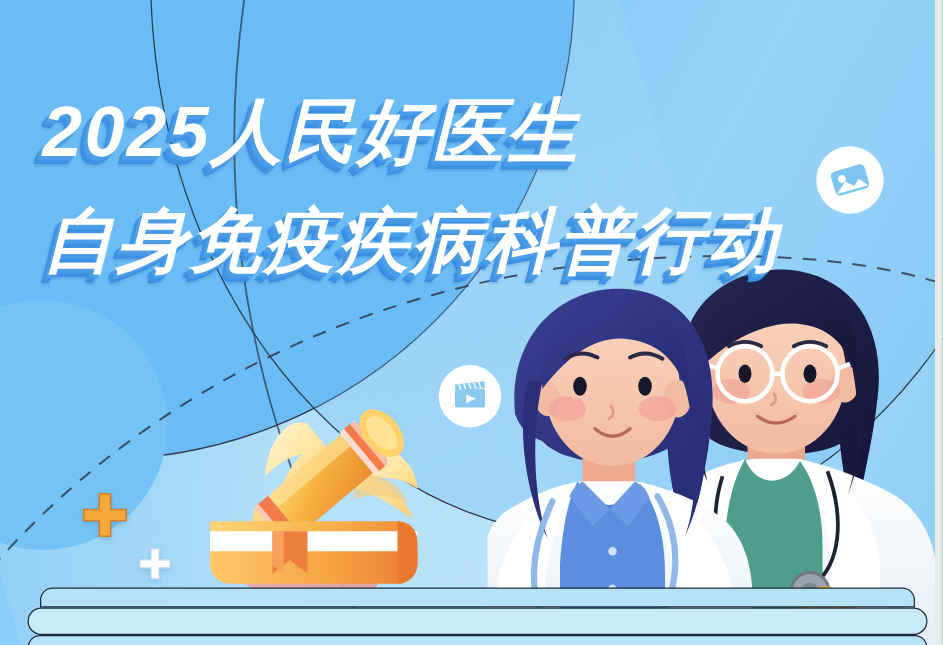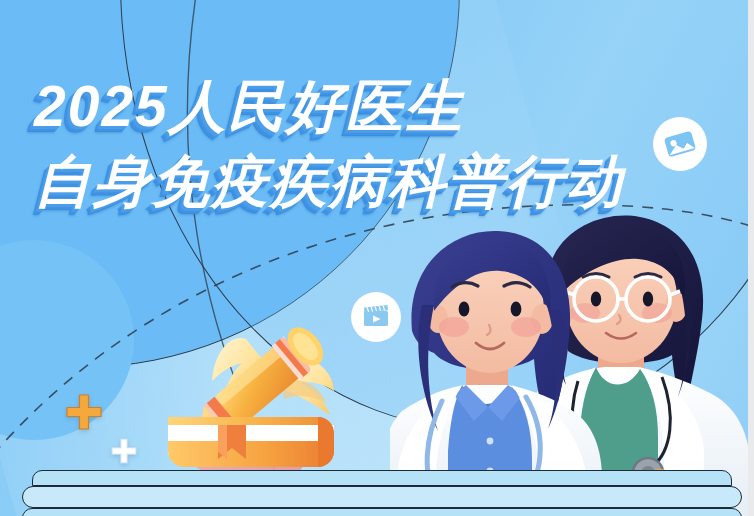--- a/index.html
+++ b/index.html
@@ -76,21 +76,21 @@
     font-style: italic;
     text-shadow:
       -2px 2px 0 #4b9de8,
       -3px 3px 0 #4b9de8,
       -4px 4px 0 #3f93e4,
       -5px 5px 0 #3f93e4,
       -6px 6px 0 #3a8ee2,
       -6px 7px 3px rgba(30,90,160,.35);
   }
   .tline1 { font-size: 57px; }
-  .tline2 { font-size: 57px; margin-top: 18px; }
+  .tline2 { font-size: 57px; margin-top: 30px; }
   
   .badge {
     position: absolute;
     border-radius: 50%;
     background: #ffffff;
     display: flex;
     align-items: center;
     justify-content: center;
     z-index: 28;
   }

